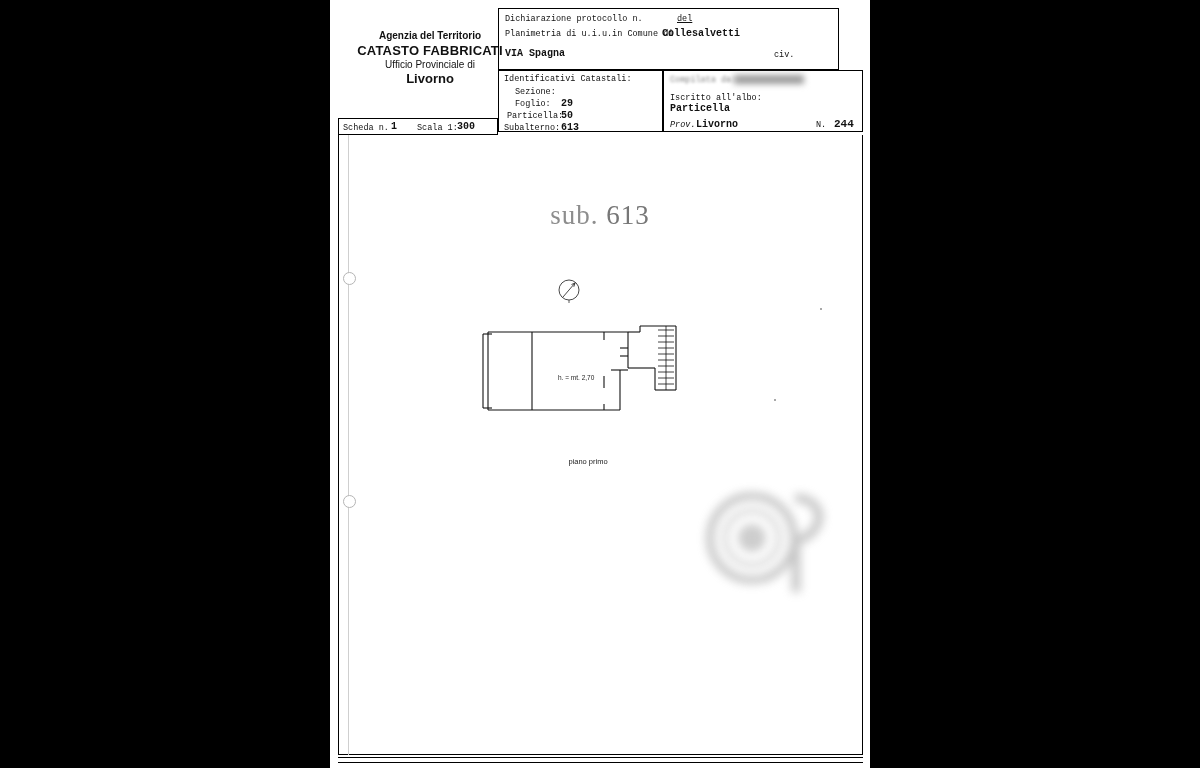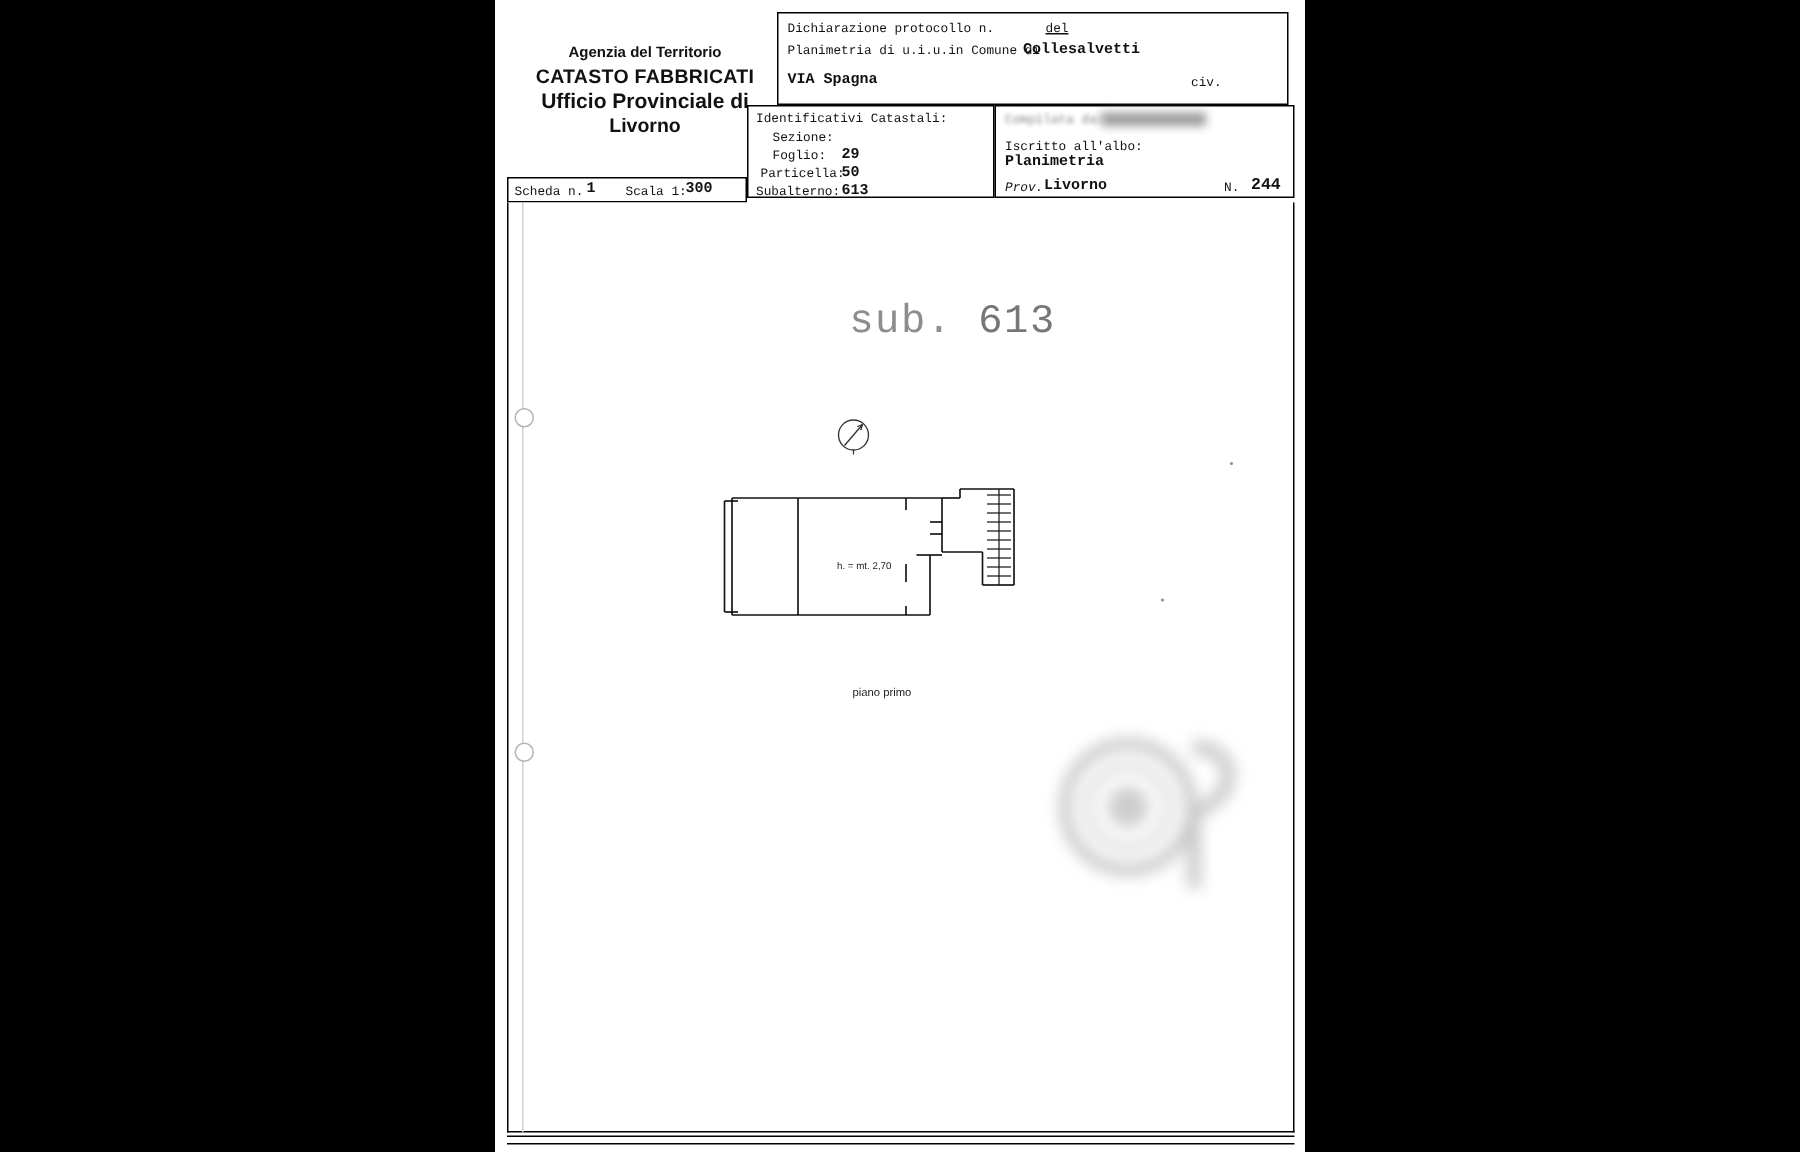--- a/index.html
+++ b/index.html
@@ -36,21 +36,21 @@
     position: absolute;
     left: 10px;
     top: 30px;
     width: 180px;
     text-align: center;
     color: #111;
     line-height: 1.25;
   }
   .agency .l1 { font-size: 10px; font-weight: bold; }
   .agency .l2 { font-size: 13px; font-weight: bold; letter-spacing: .2px;}
-  .agency .l3 { font-size: 14px; font-weight: bold; }
+  .agency .l3 { font-size: 10px; font-weight: normal; }
   .agency .l4 { font-size: 13px; font-weight: bold; }
 
   
   .tbox {
     position: absolute;
     border: 1px solid #000;
     box-sizing: border-box;
   }
   .mono {
     font-family: "Liberation Mono", "DejaVu Sans Mono", monospace;
@@ -59,21 +59,21 @@
     white-space: nowrap;
   }
   .mono-b {
     font-family: "Liberation Mono", "DejaVu Sans Mono", monospace;
     font-size: 10px;
     font-weight: bold;
     color: #111;
     white-space: nowrap;
   }
 
-  #box-dich { left: 168px; top: 8px; width: 341px; height: 62px; margin-left: 20px; }
+  #box-dich { left: 168px; top: 8px; width: 341px; height: 62px; }
   #box-ident { left: 168px; top: 70px; width: 165px; height: 62px; }
   #box-prof  { left: 333px; top: 70px; width: 200px; height: 62px; }
   #box-scheda{ left: 8px;  top: 118px; width: 160px; height: 17px; }
 
   .row { position: absolute; }
 
   
   #frame {
     position: absolute;
     left: 8px;
@@ -124,22 +124,21 @@
 
   .watermark-title {
     position: absolute;
     left: 0;
     top: 200px;
     width: 540px;
     text-align: center;
     font-size: 27px;
     color: #8d8d8d;
     letter-spacing: 1px;
-    font-family: Liberation Mono, monospace;
-    padding-left: 35px;
+    font-family: Liberation Serif, serif;
   }
   .watermark-title .num { color: #777; }
 
   
   #north {
     position: absolute;
     left: 222px;
     top: 272px;
     width: 34px;
     height: 34px;
@@ -230,21 +229,21 @@
       <div class="row mono-b" style="left:62px; top:39px;">50</div>
       <div class="row mono" style="left:5px; top:52px;">Subalterno:</div>
       <div class="row mono-b" style="left:62px; top:51px;">613</div>
     </div>
 
     <div class="tbox" id="box-prof">
       <div class="row mono" style="left:6px; top:4px; opacity:.55; filter:blur(1.4px);">Compilata da:</div>
       <div class="redact" style="left:70px; top:4px; width:70px; height:9px;"></div>
 
       <div class="row mono" style="left:6px; top:22px;">Iscritto all'albo:</div>
-      <div class="row mono-b" style="left:6px; top:32px;">Planimetria</div>
+      <div class="row mono-b" style="left:6px; top:32px;">Particella</div>
 
       <div class="row mono" style="left:6px; top:49px;font-style:italic;">Prov.</div>
       <div class="row mono-b" style="left:32px; top:48px;">Livorno</div>
       <div class="row mono" style="left:152px; top:49px;">N.</div>
       <div class="row mono-b" style="left:170px; top:47px; font-size:11px;">244</div>
     </div>
 
     <div class="tbox" id="box-scheda">
       <div class="row mono" style="left:4px; top:4px;">Scheda n.</div>
       <div class="row mono-b" style="left:52px; top:2px; font-size:10px;">1</div>

